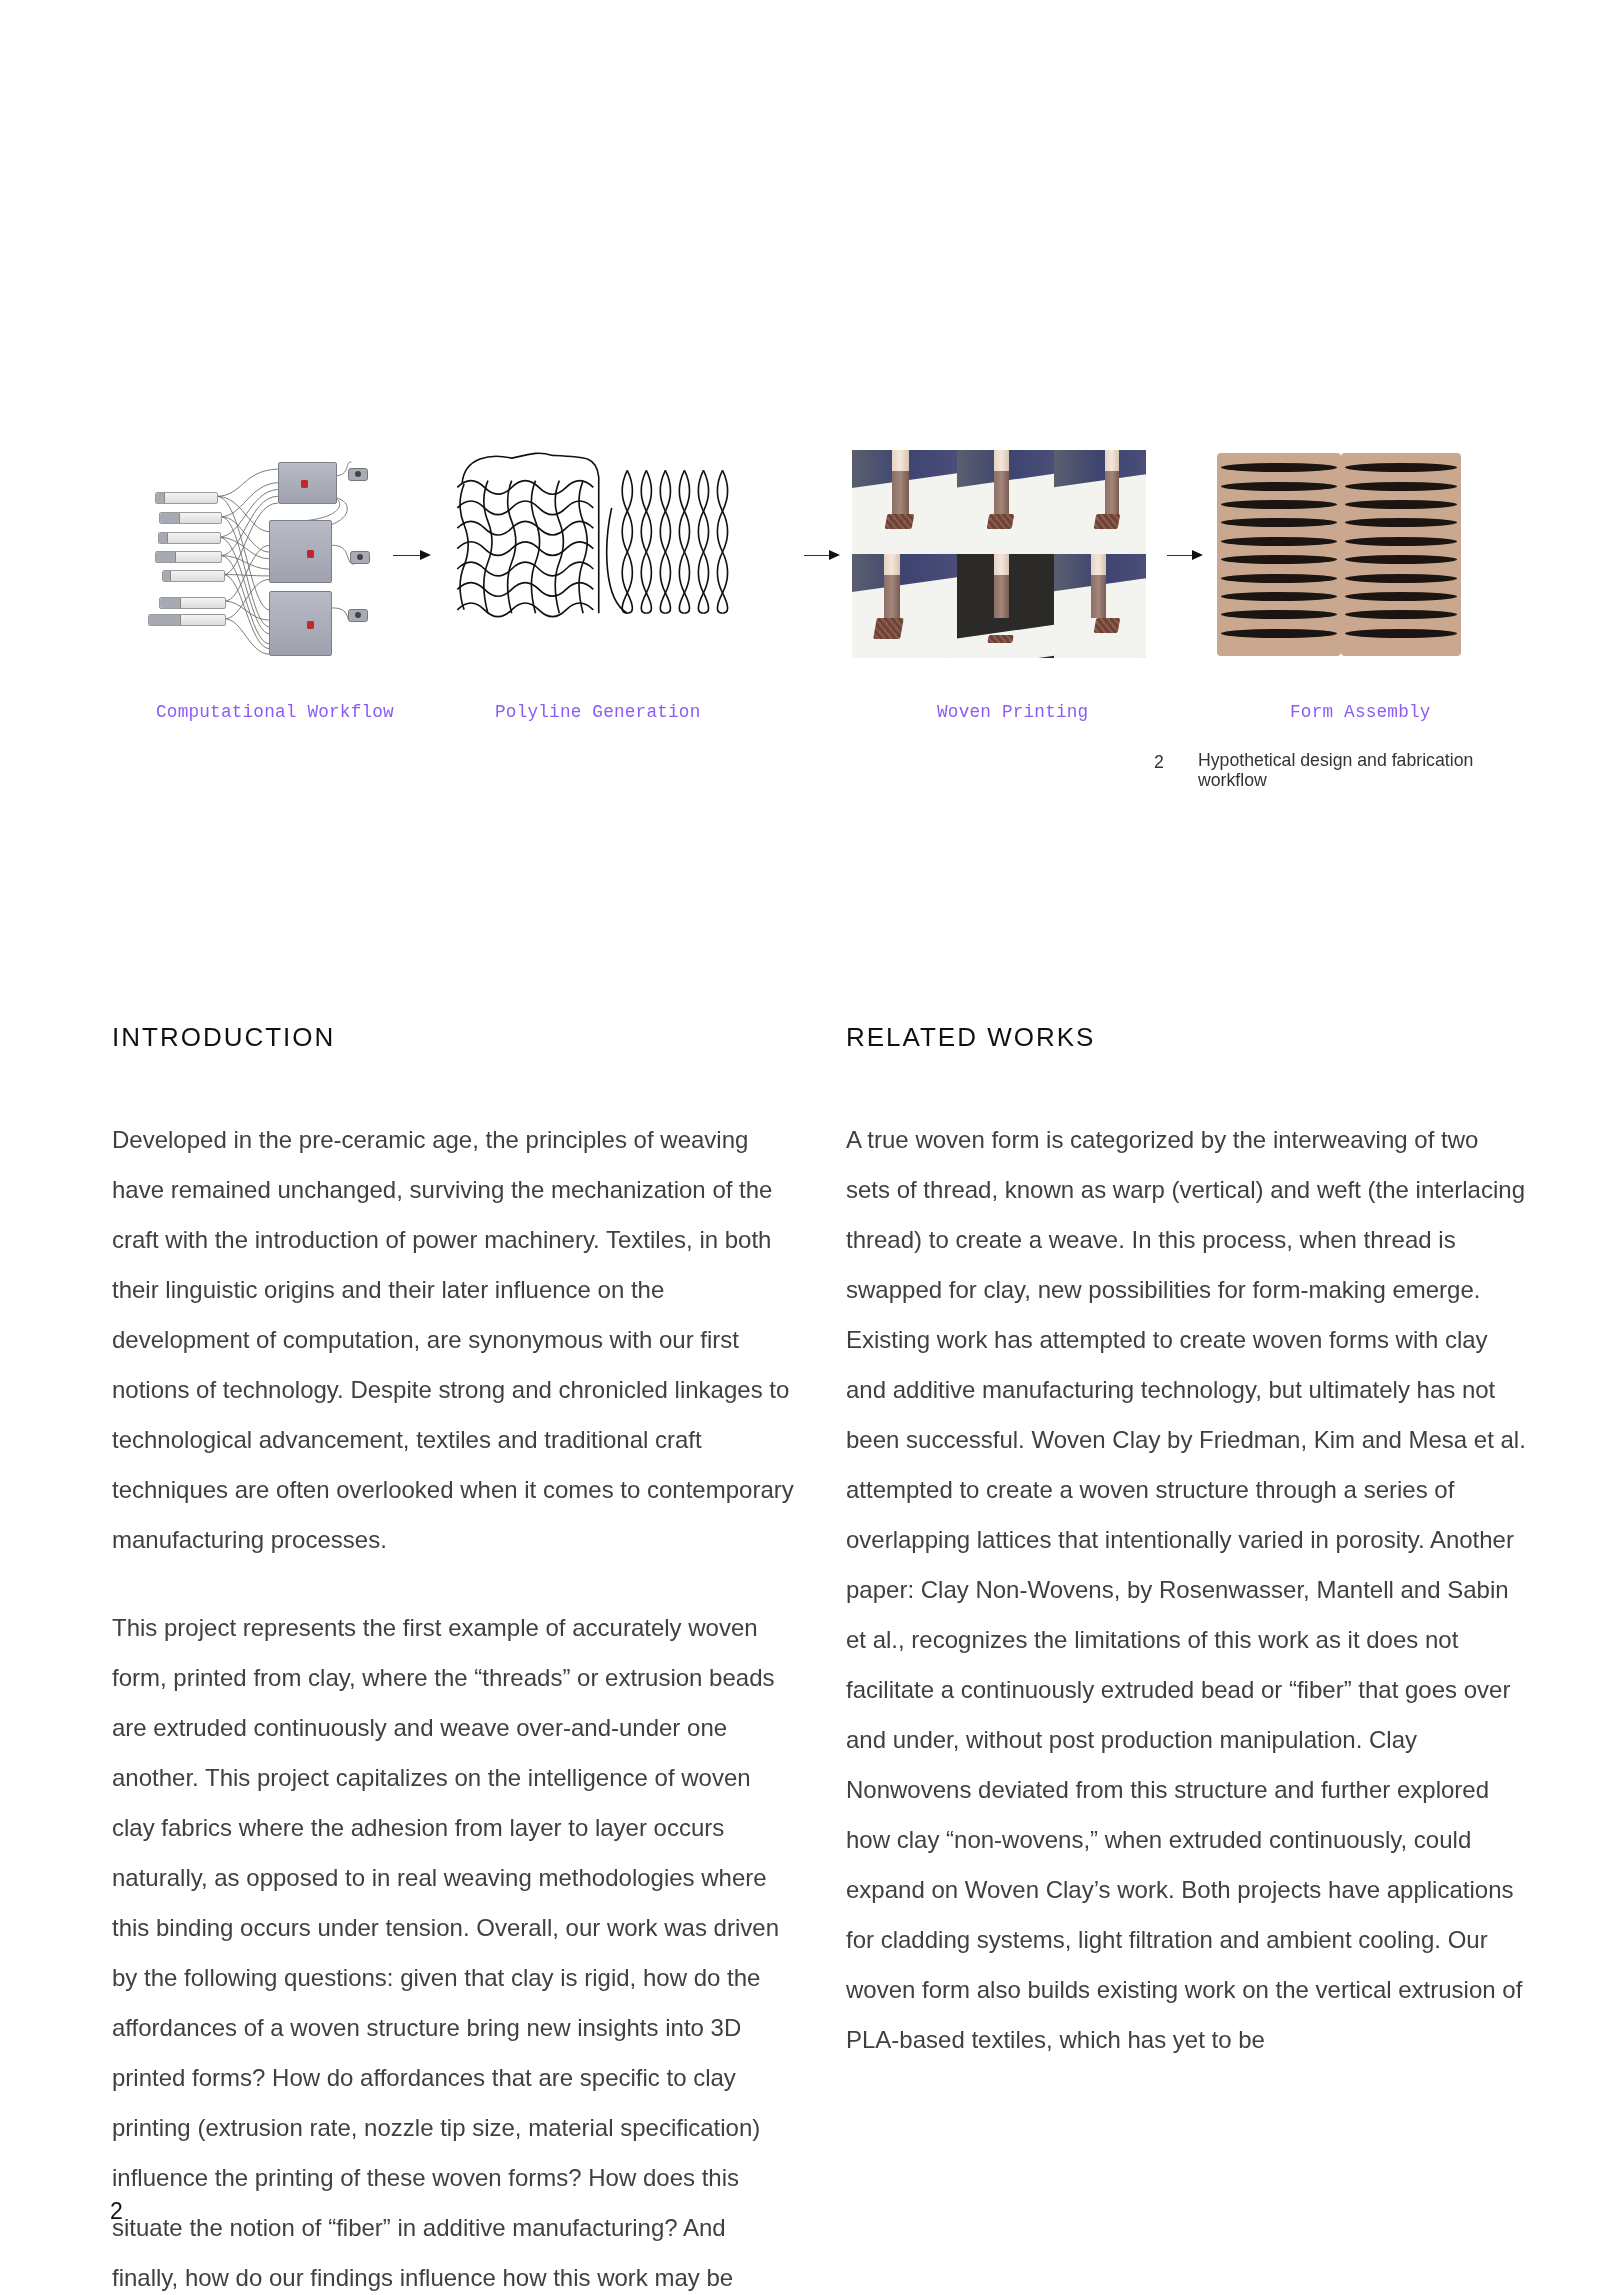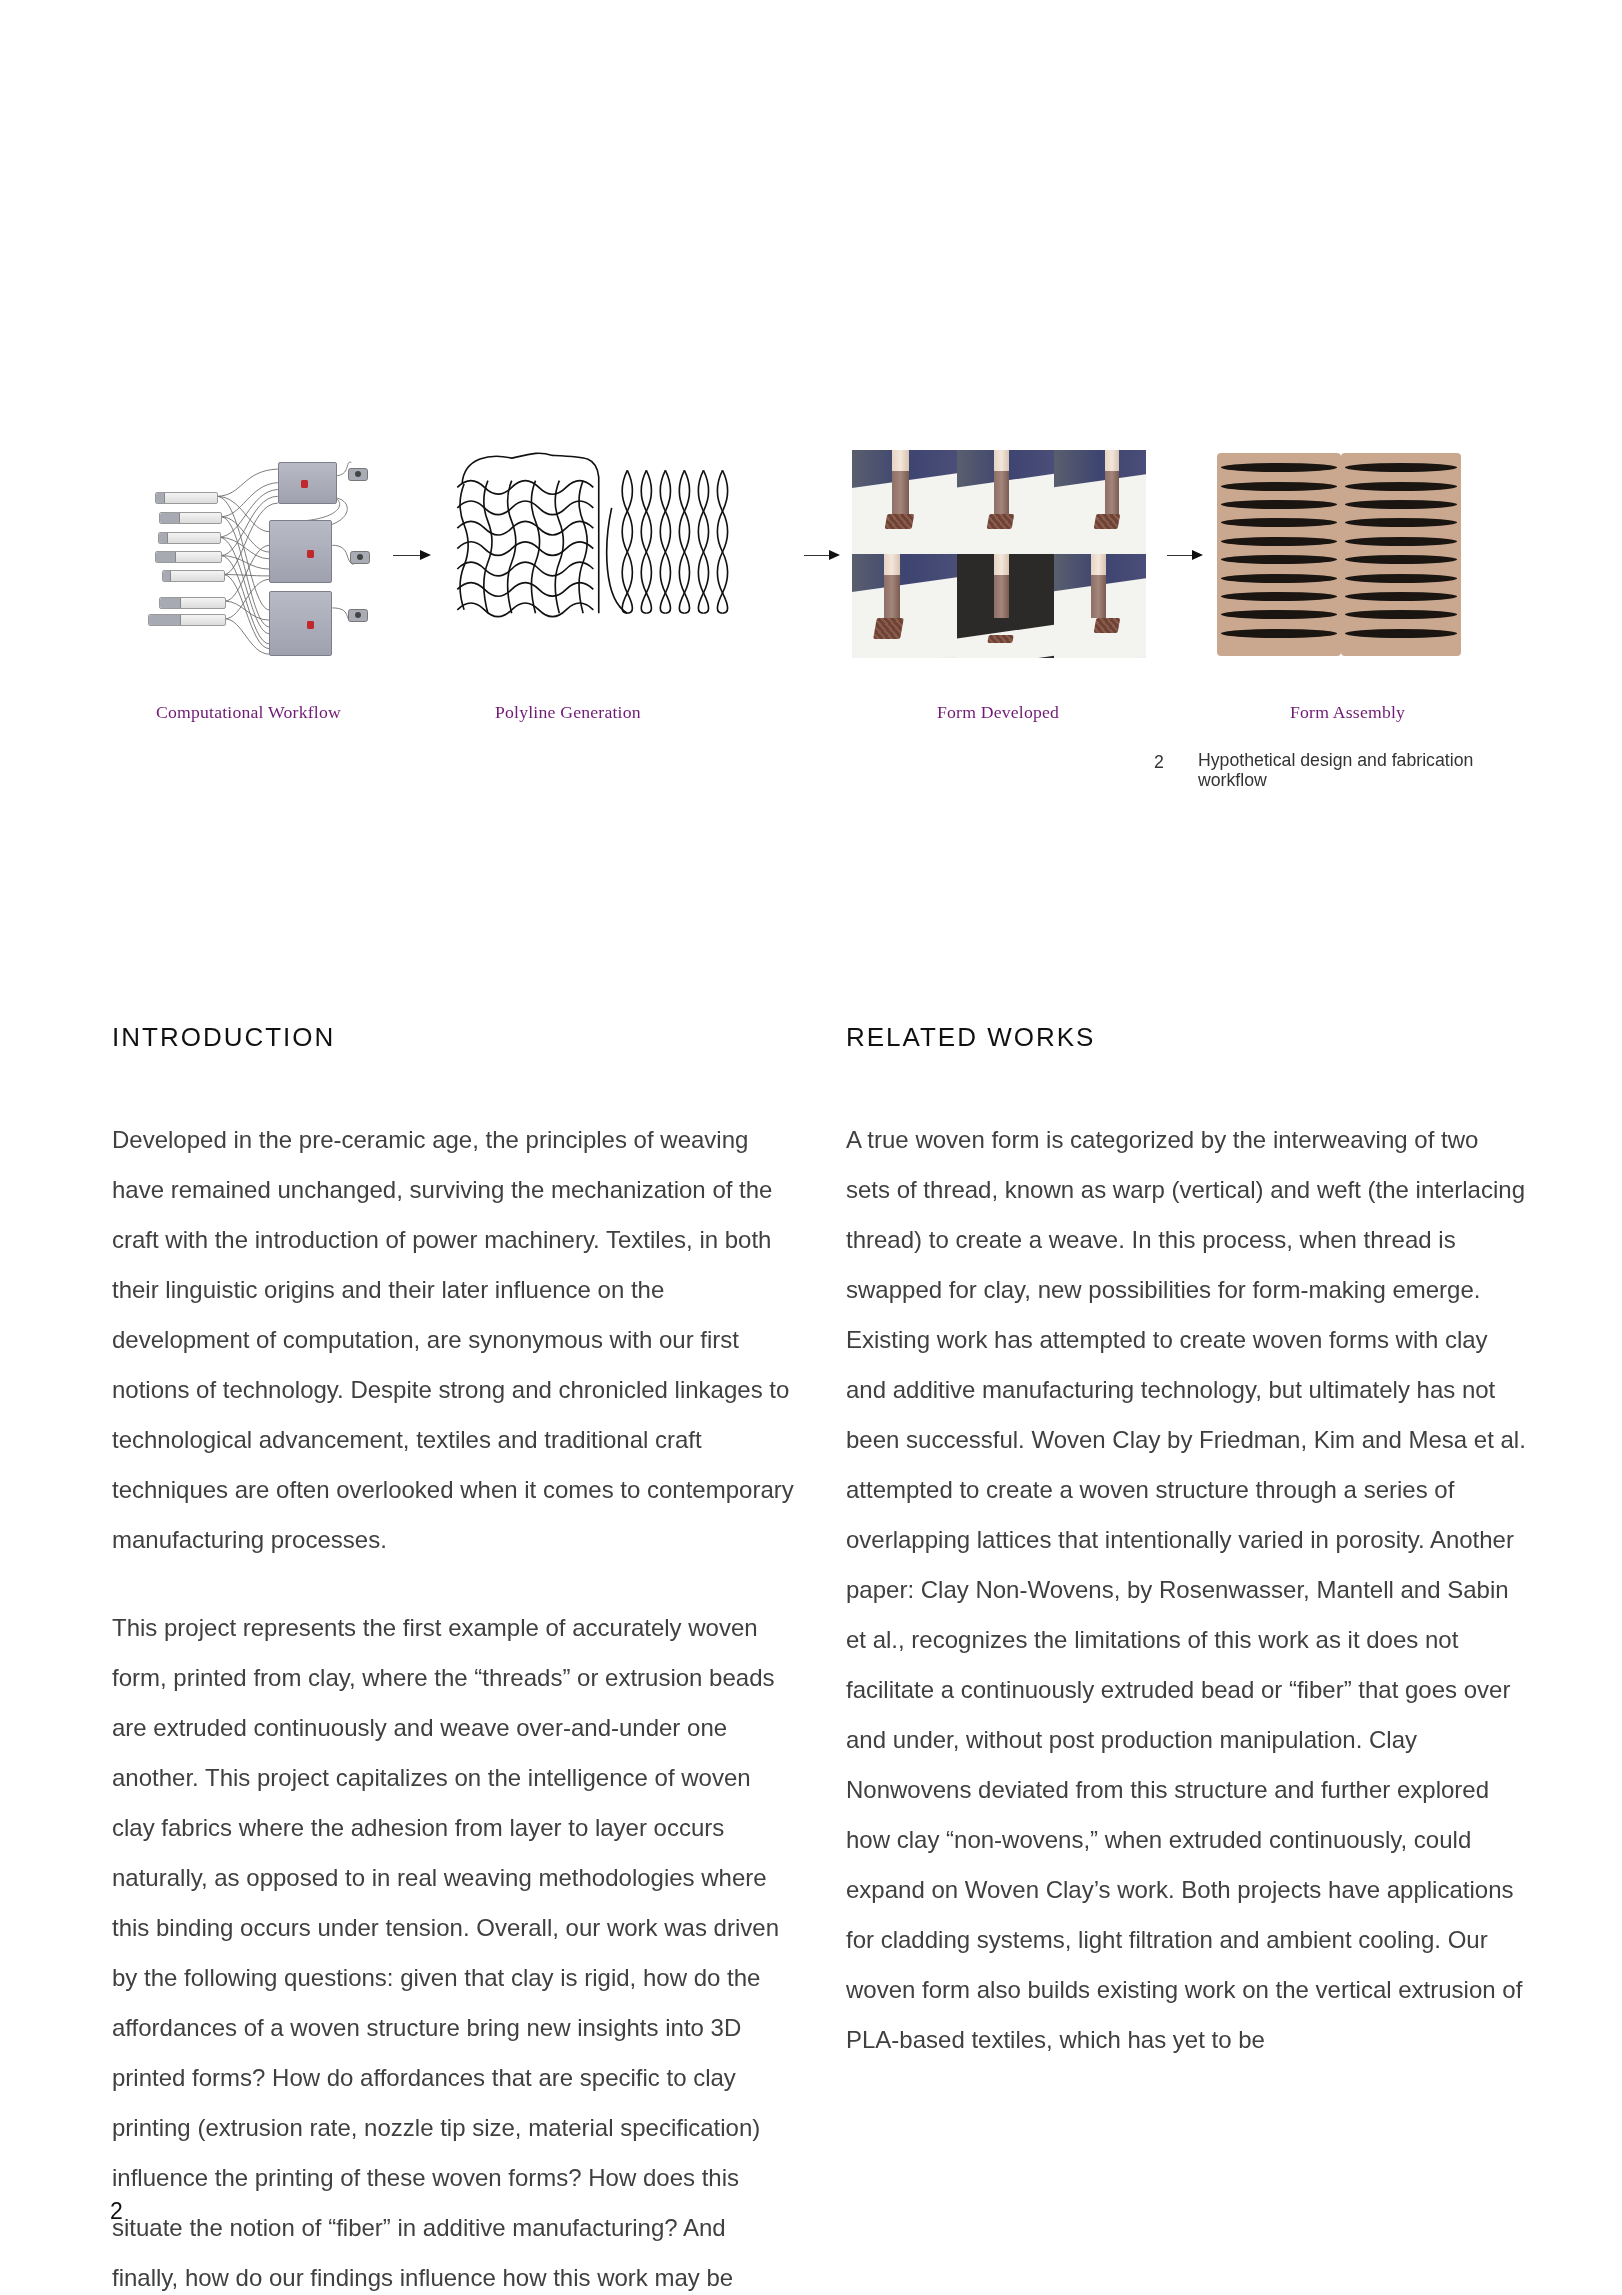--- a/index.html
+++ b/index.html
@@ -9,22 +9,22 @@
   }
 
   
   .fig { position: absolute; }
   .arrow { position: absolute; height: 13.6px; }
   .arrow .shaft { position: absolute; left: 0; top: 6.1px; height: 1.4px; background: #333; }
   .arrow .head { position: absolute; top: 1.4px; width: 0; height: 0;
     border-top: 5.5px solid transparent; border-bottom: 5.5px solid transparent; border-left: 11px solid #111; }
 
   .fig-label {
-    position: absolute; font-size: 17.7px; color: #701a75; letter-spacing: 0.2px; white-space: nowrap;
-    font-family: Liberation Serif, serif; font-weight: normal;
+    position: absolute; font-size: 17.7px; color: #8b5cf6; letter-spacing: 0.2px; white-space: nowrap;
+    font-family: Liberation Mono, monospace; font-weight: normal;
   }
   .caption-num { position: absolute; font-size: 17.7px; color: #333; }
   .caption-text { position: absolute; font-size: 17.7px; color: #333; line-height: 20px; width: 320px; }
 
   
   .gh-slider { position: absolute; height: 9.5px; background: linear-gradient(#f4f4f4,#dcdcdc);
     border: 0.7px solid #9a9a9a; border-radius: 2px; }
   .gh-slider .tag { position: absolute; left: 0; top: 0; bottom: 0; background: #a7a9b3; border-right: 0.7px solid #888; border-radius: 2px 0 0 2px; }
   .gh-node { position: absolute; background: linear-gradient(#b8bac6,#9fa2ae); border: 0.7px solid #7c7f8a; border-radius: 2px; }
   .gh-node .logo { position: absolute; width: 6.8px; height: 8.2px; background: #c0282d; border-radius: 1.4px; }
@@ -244,21 +244,21 @@
         <div class="row" style="top:102px;"></div>
       <div class="row" style="top:121px;"></div>
         <div class="row" style="top:139px;"></div>
         <div class="row" style="top:157px;"></div>
       <div class="row" style="top:176px;"></div>
     </div>
   </div>
 
   <div class="fig-label" style="left:156px;top:702px;">Computational Workflow</div>
   <div class="fig-label" style="left:495px;top:702px;text-align:right;">Polyline Generation</div>
-  <div class="fig-label" style="left:937px;top:702px;">Form Developed</div>
+  <div class="fig-label" style="left:937px;top:702px;">Woven Printing</div>
   <div class="fig-label" style="left:1290px;top:702px;">Form Assembly</div>
 
   <div class="caption-num" style="left:1154px;top:752px;">2</div>
   <div class="caption-text" style="left:1198px;top:750px;">Hypothetical design and fabrication workflow</div>
 </div>
 
 <h2 class="section-title" style="left:112px;top:1022px;">INTRODUCTION</h2>
 <div class="body-col" style="left:112px;top:1115px;">
   <p>Developed in the pre-ceramic age, the principles of weaving have remained unchanged, surviving the mechanization of the craft with the introduction of power machinery. Textiles, in both their linguistic origins and their later influence on the development of computation, are synonymous with our first notions of technology. Despite strong and chronicled linkages to technological advancement, textiles and traditional craft techniques are often overlooked when it comes to contemporary manufacturing processes.</p>
   <p>This project represents the first example of accurately woven form, printed from clay, where the “threads” or extrusion beads are extruded continuously and weave over-and-under one another. This project capitalizes on the intelligence of woven clay fabrics where the adhesion from layer to layer occurs naturally, as opposed to in real weaving methodologies where this binding occurs under tension. Overall, our work was driven by the following questions: given that clay is rigid, how do the affordances of a woven structure bring new insights into 3D printed forms? How do affordances that are specific to clay printing (extrusion rate, nozzle tip size, material specification) influence the printing of these woven forms? How does this situate the notion of “fiber” in additive manufacturing? And finally, how do our findings influence how this work may be applied in practice?</p>

